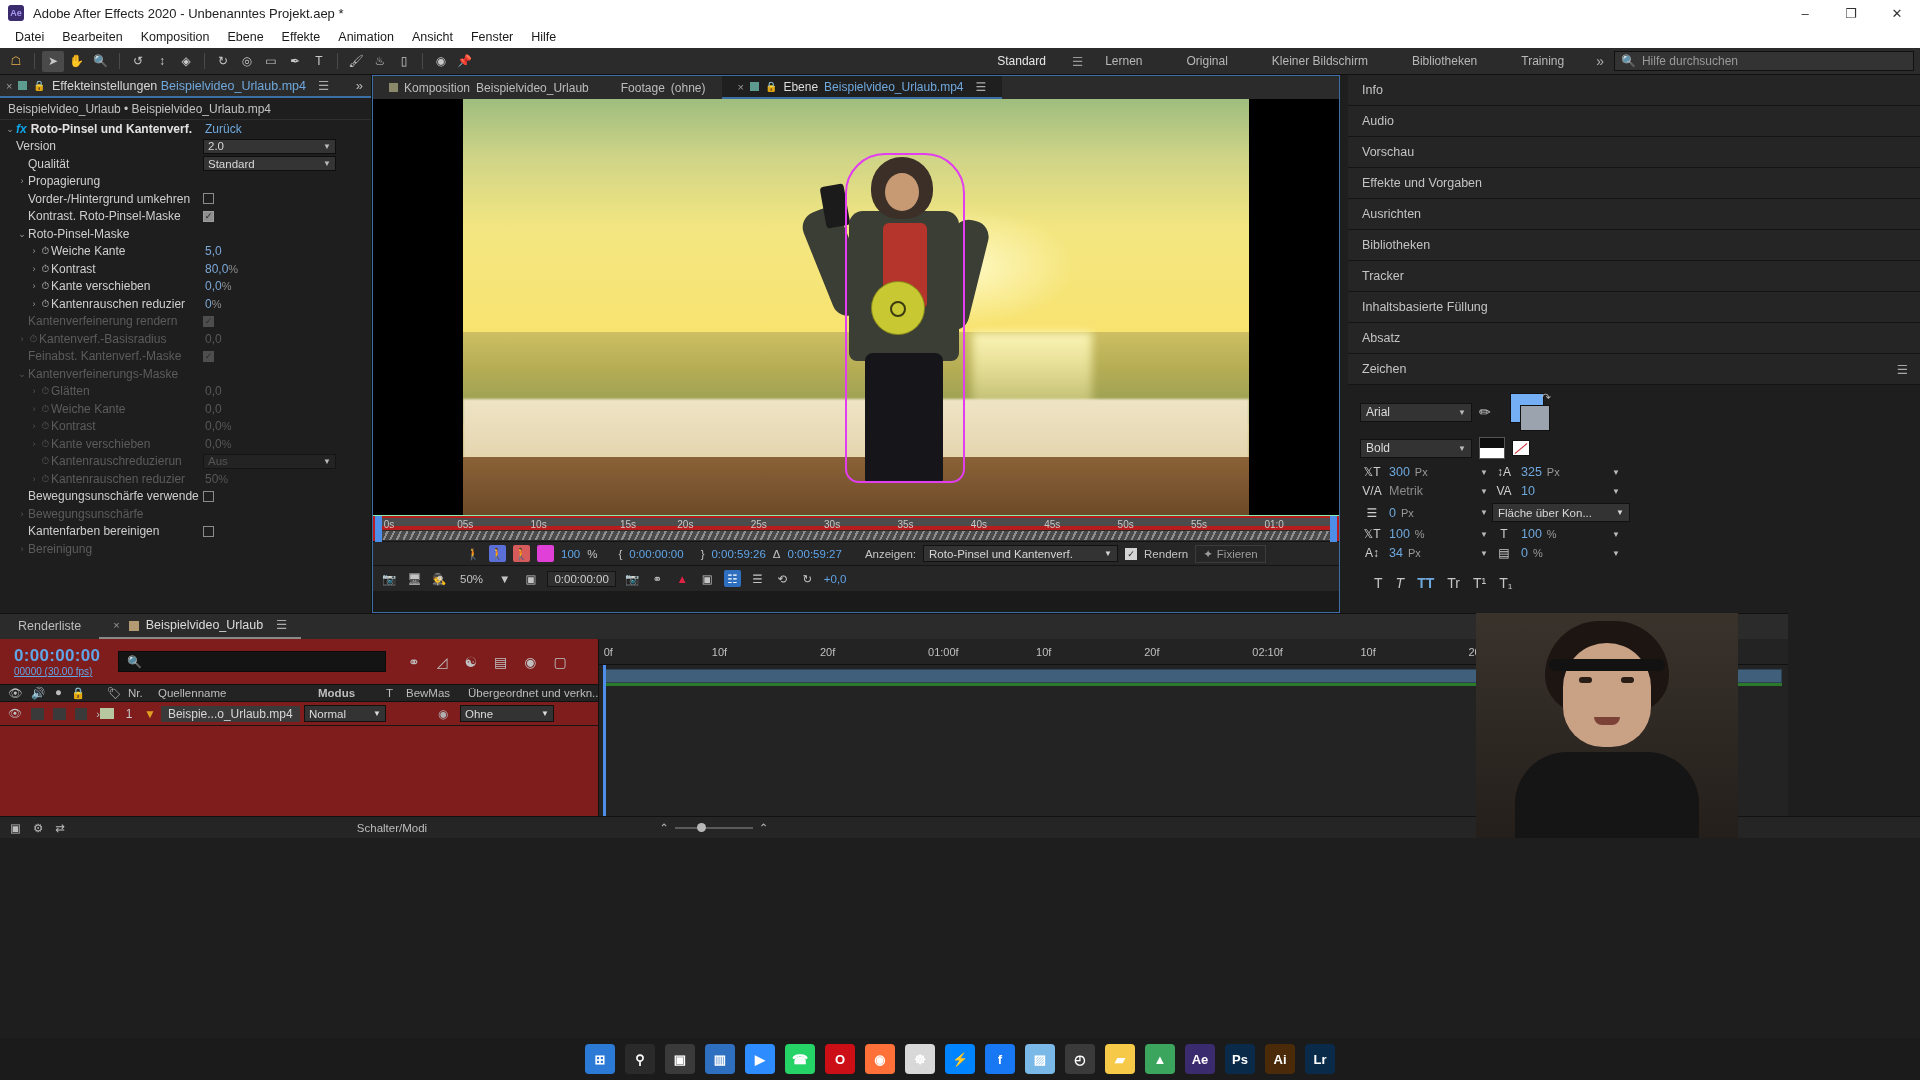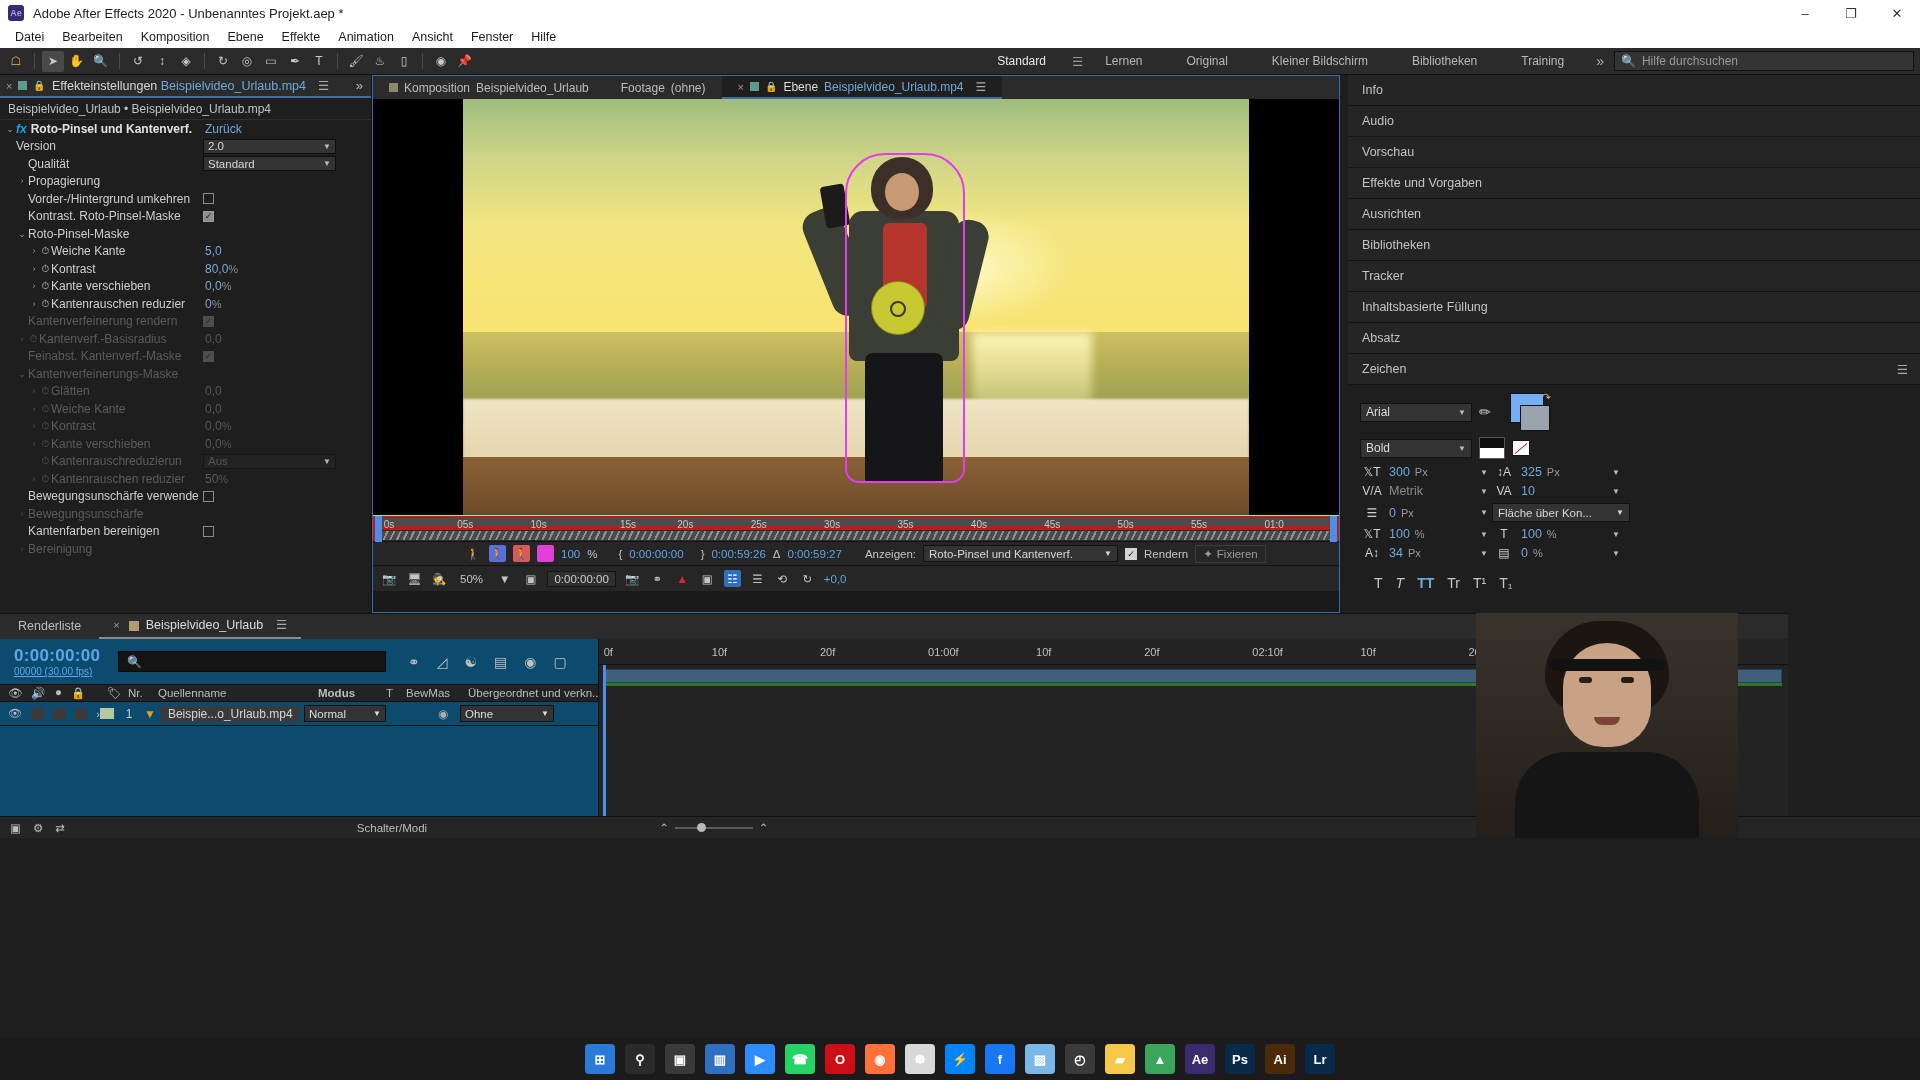--- a/index.html
+++ b/index.html
@@ -204,21 +204,21 @@
   .m-cv { color:#b9b9b9; font-size:8px; margin-left:auto; }
   .flaeche-dd { width:138px; height:19px; background:#333; border:1px solid #111;
     display:flex; align-items:center; padding:0 5px; font-size:11.5px; color:#d8d8d8; }
   .flaeche-dd .cv { margin-left:auto; font-size:8px; }
   .tstyle-row { display:flex; align-items:center; gap:13px; padding:10px 0 0 14px;
     font-size:14px; color:#c6c6c6; }
   .tstyle-row .on { color:#6fa8dc; font-weight:bold; }
 
   
   .tl { position:absolute; left:0; top:613px; width:1788px; height:225px;
-    background:#0c4a6e; border-top:1px solid #111; }
+    background:#7f1d1d; border-top:1px solid #111; }
   .tl-tabbar { height:25px; background:#2b2b2b; display:flex; align-items:center;
     font-size:12.5px; color:#bdbdbd; }
   .tl-tab { padding:0 18px; height:25px; line-height:25px; }
   .tl-tab.active { display:flex; align-items:center; gap:7px; padding:0 14px;
     border-bottom:2px solid #8a8a8a; color:#dcdcdc; }
   .tl-tab.active .sq { width:10px; height:10px; background:#b39a72; }
   .tl-tab .xx { color:#9a9a9a; font-size:11px; margin-right:2px; }
   .tl-header { height:46px; display:flex; align-items:center; border-bottom:1px solid #111; }
   .tc-big { width:118px; padding-left:14px; }
   .tc-big .t1 { color:#5fa5e8; font-size:17px; font-weight:bold; letter-spacing:.3px; }

